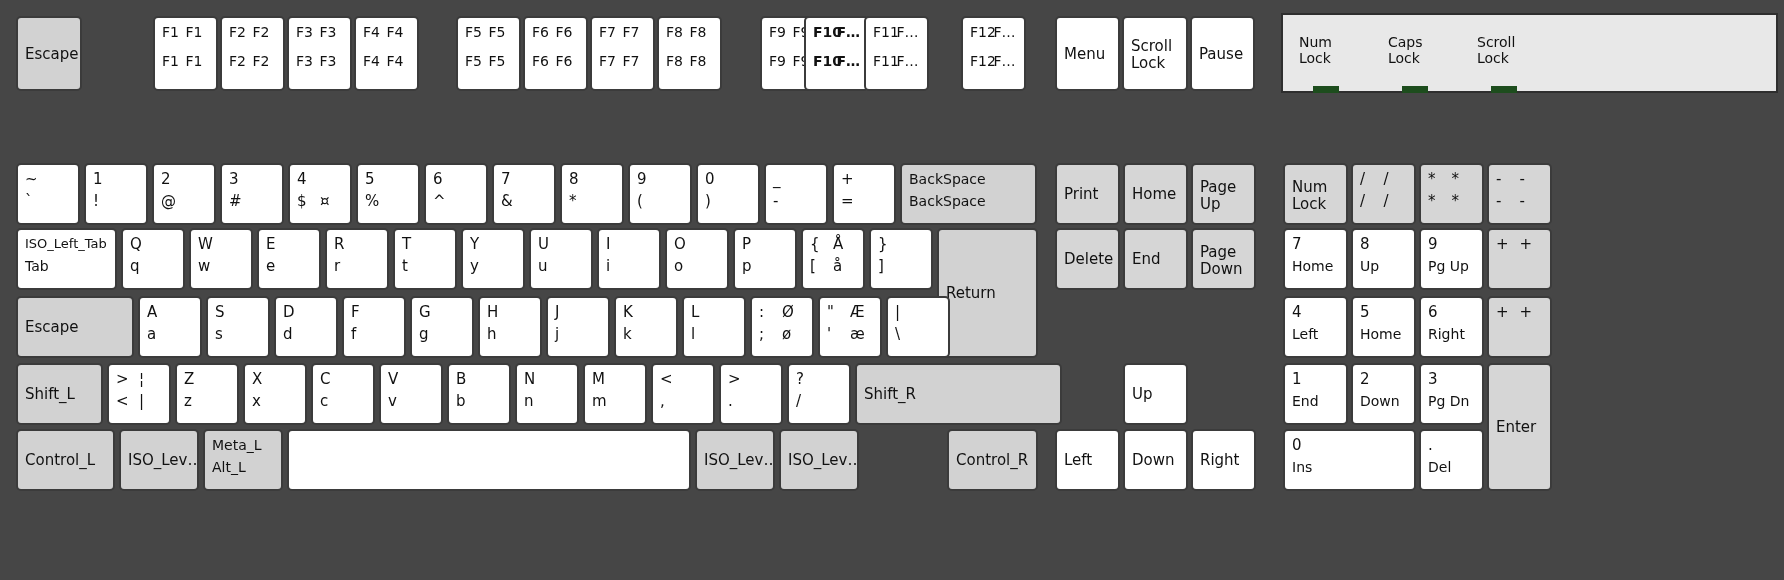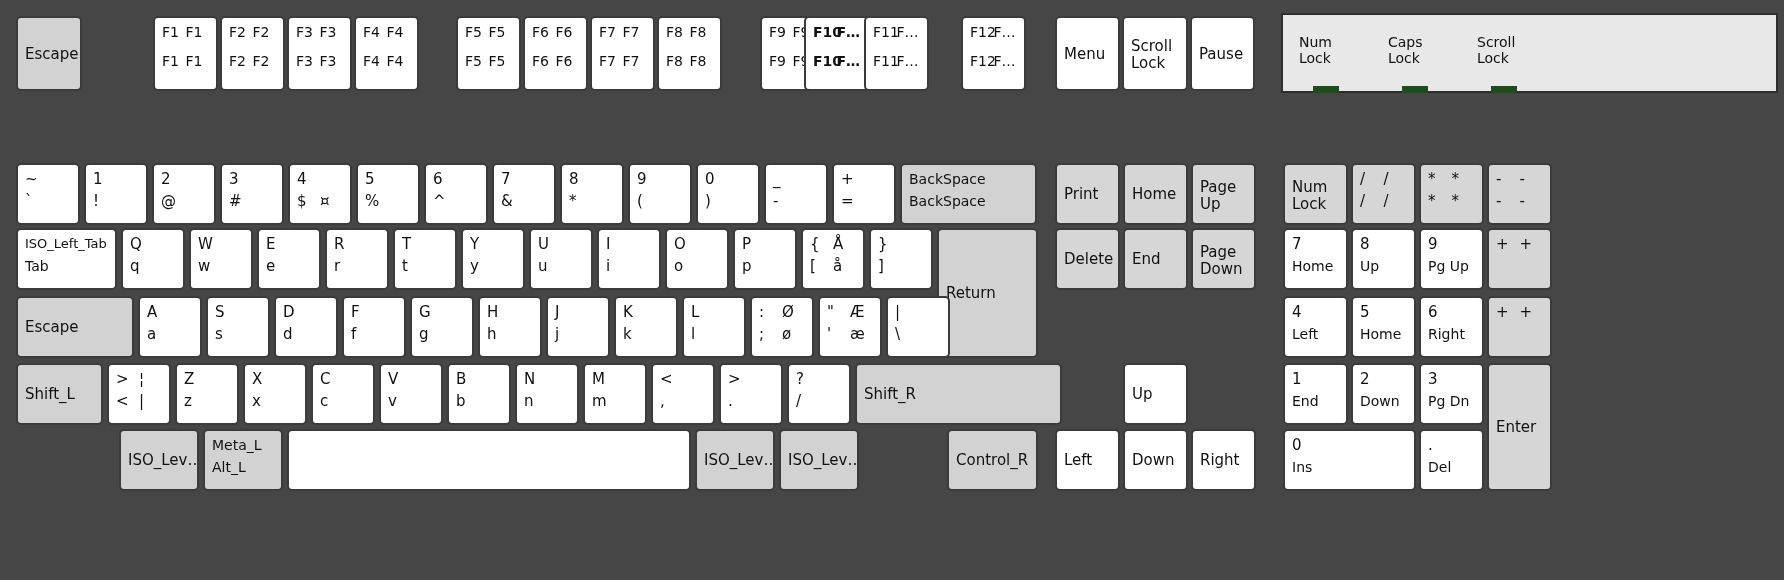--- a/index.html
+++ b/index.html
@@ -370,20 +370,23 @@
       <span class="lbl tl fs15">&gt;</span>
       <span class="lbl bl fs15">.</span>
     </div>
     <div class="key" style="left: 787px; top: 363px; width: 64px; height: 62px;">
       <span class="lbl tl fs15">?</span>
       <span class="lbl bl fs15">/</span>
     </div>
     <div class="key mod" style="left: 855px; top: 363px; width: 207px; height: 62px;">
       <span class="lbl ml fs15">Shift_R</span>
     </div>
+    <div class="key mod" style="left: 16px; top: 429px; width: 99px; height: 62px;">
+      <span class="lbl ml fs15">Control_L</span>
+    </div>
     <div class="key mod" style="left: 119px; top: 429px; width: 80px; height: 62px;">
       <span class="lbl ml fs15">ISO_Lev…</span>
     </div>
     <div class="key mod" style="left: 203px; top: 429px; width: 80px; height: 62px;">
       <span class="lbl tl fs14">Meta_L</span>
       <span class="lbl bl fs14">Alt_L</span>
     </div>
     <div class="key" style="left: 287px; top: 429px; width: 404px; height: 62px;"></div>
     <div class="key mod" style="left: 695px; top: 429px; width: 80px; height: 62px;">
       <span class="lbl ml fs15">ISO_Lev…</span>

